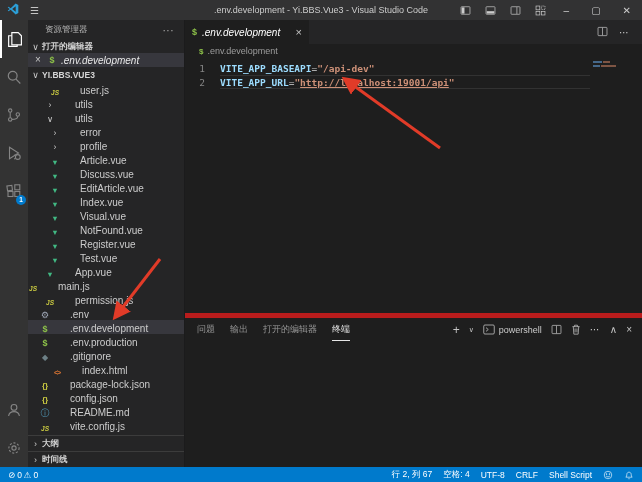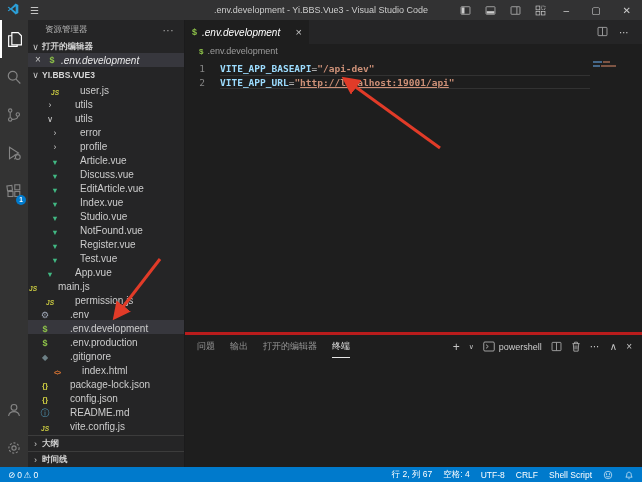--- a/index.html
+++ b/index.html
@@ -76,21 +76,21 @@
   .tk-str{color:#ce9178;font-weight:bold;}
   .tk-link{color:#ce9178;text-decoration:underline;font-weight:bold;}
   .code-line.current::after{content:"";position:absolute;left:35px;right:52px;top:0;bottom:0;
     border-top:1px solid rgba(255,255,255,0.09);border-bottom:1px solid rgba(255,255,255,0.09);pointer-events:none;}
   .minimap{position:absolute;top:3px;right:13px;width:36px;}
   .mm-line{height:2px;margin-bottom:2px;display:flex;gap:1px;}
   .mm-b{background:#45688a;height:2px;}
   .mm-o{background:#7e5544;height:2px;}
 
   
-  .panel{height:135px;flex:none;border-top:3px solid #b91c1c;display:flex;flex-direction:column;box-sizing:border-box;}
+  .panel{height:154px;flex:none;border-top:5px solid #b91c1c;display:flex;flex-direction:column;box-sizing:border-box;}
   .panel-hdr{height:23px;flex:none;display:flex;align-items:stretch;padding:0 10px 0 12px;}
   .panel-tab{margin-right:15px;font-size:9px;color:#969696;display:flex;align-items:center;border-bottom:1px solid transparent;box-sizing:border-box;}
   .panel-tab.active{color:#e7e7e7;border-bottom-color:#e7e7e7;}
   .panel-actions{margin-left:auto;display:flex;align-items:center;gap:9px;color:#c5c5c5;}
   .pa-plus{font-size:12px;line-height:1;}
   .pa-chev{font-size:7px;}
   .pa-shell{display:flex;align-items:center;gap:4px;font-size:9px;color:#cccccc;}
   .pa-glyph{font-size:10px;}
   .terminal{padding:8px 0 0 8px;font-size:9.5px;color:#cccccc;}
 
@@ -267,21 +267,21 @@
           <div class="tree-row" style="padding-left: 22px;">
             <span class="tr-icon ic-vue">▼</span>
             <span class="tr-label">EditArticle.vue</span>
           </div>
           <div class="tree-row" style="padding-left: 22px;">
             <span class="tr-icon ic-vue">▼</span>
             <span class="tr-label">Index.vue</span>
           </div>
           <div class="tree-row" style="padding-left: 22px;">
             <span class="tr-icon ic-vue">▼</span>
-            <span class="tr-label">Studio.vue</span>
+            <span class="tr-label">Visual.vue</span>
           </div>
           <div class="tree-row" style="padding-left: 22px;">
             <span class="tr-icon ic-vue">▼</span>
             <span class="tr-label">NotFound.vue</span>
           </div>
           <div class="tree-row" style="padding-left: 22px;">
             <span class="tr-icon ic-vue">▼</span>
             <span class="tr-label">Register.vue</span>
           </div>
           <div class="tree-row" style="padding-left: 22px;">

